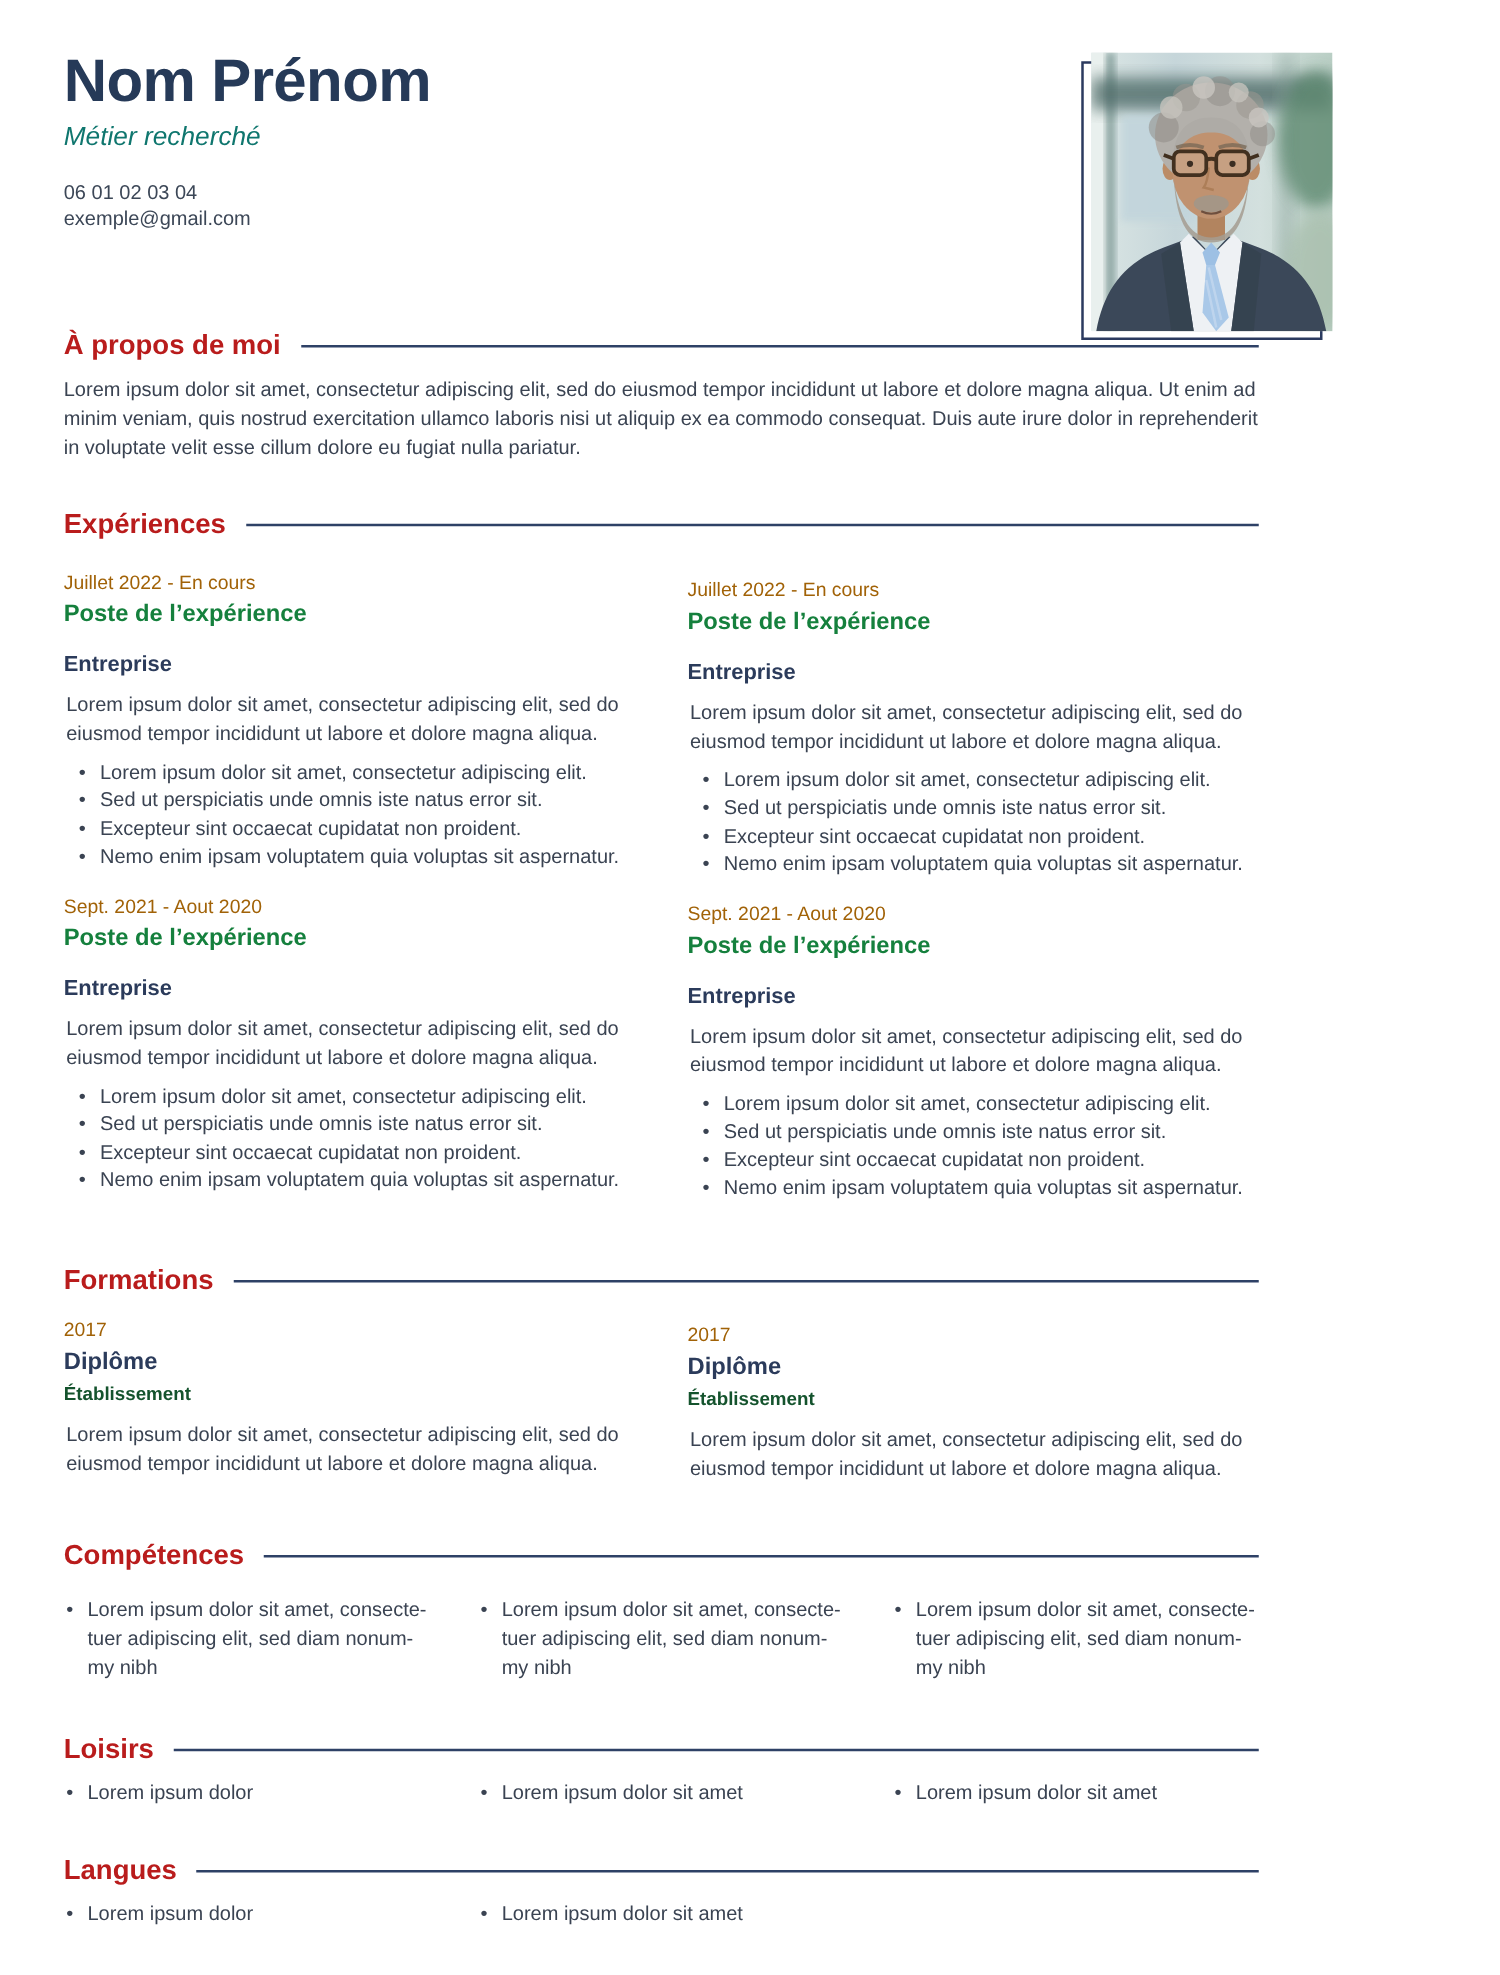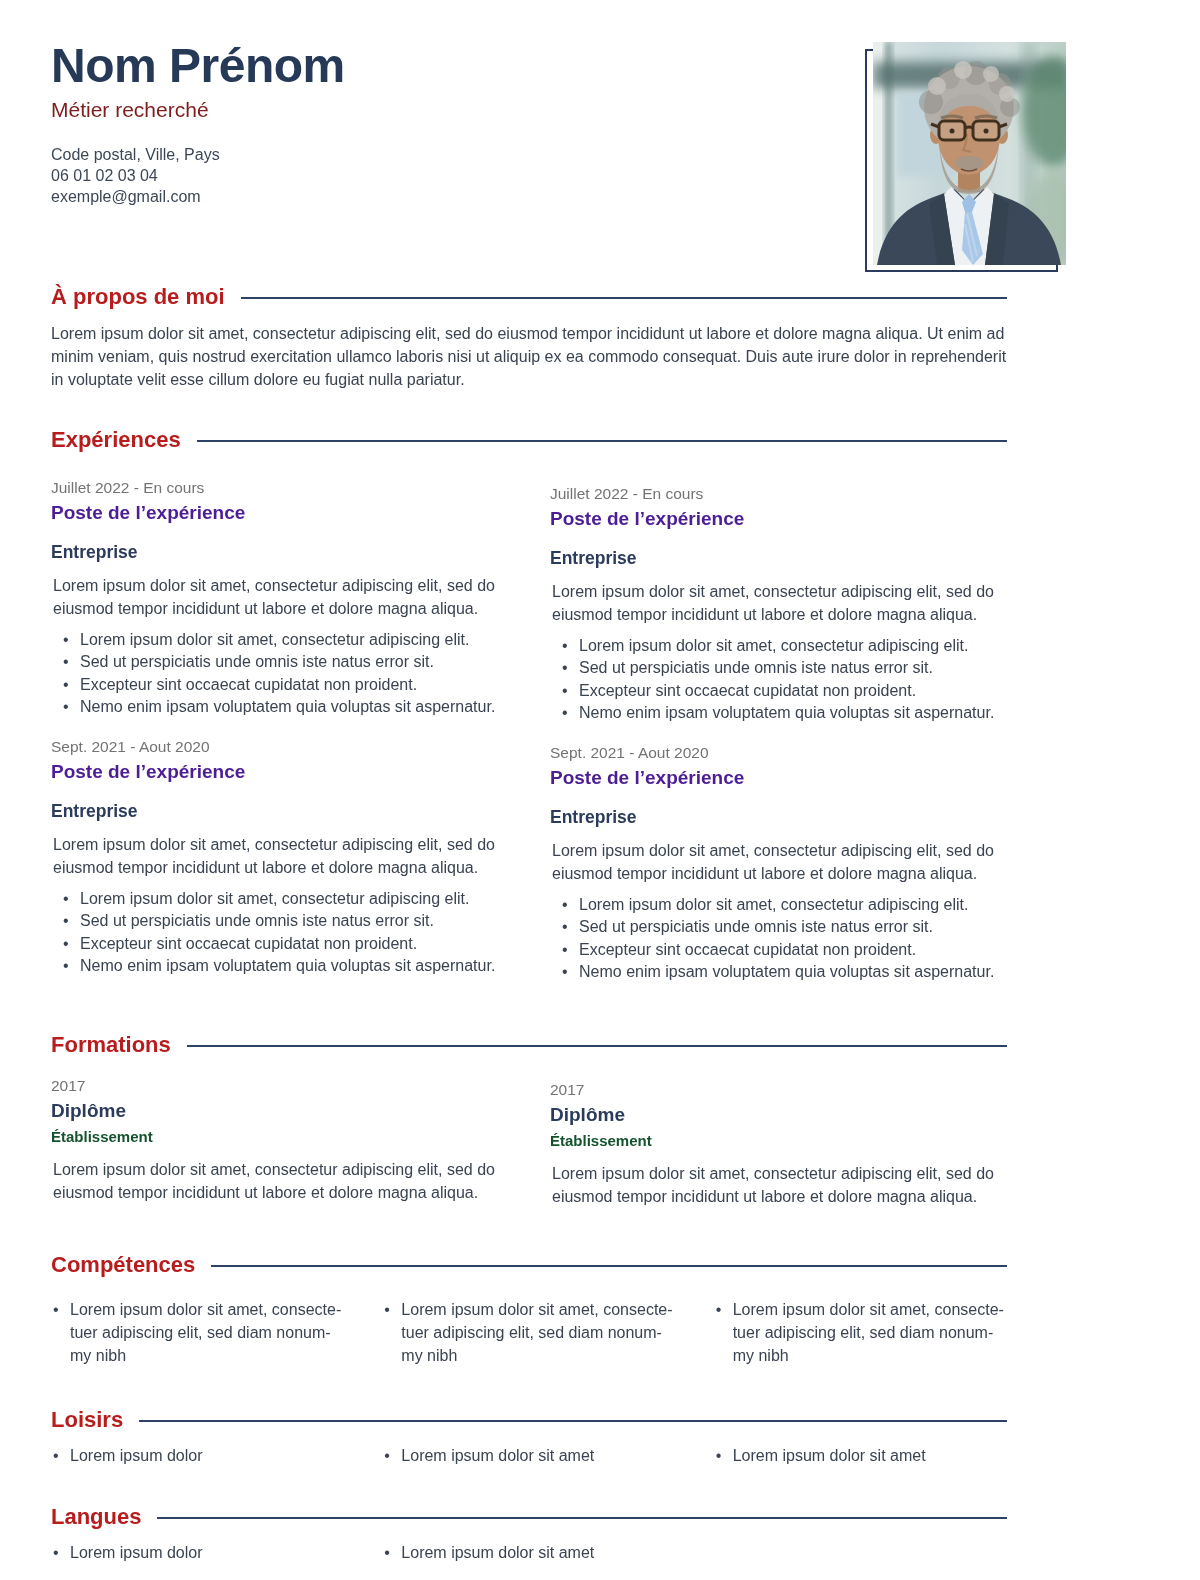--- a/index.html
+++ b/index.html
@@ -21,21 +21,22 @@
     font-size:48px;
     line-height:1.1;
     font-weight:700;
     letter-spacing:-0.5px;
     color:#263a58;
   }
   .subtitle{
     margin-top:5px;
     font-size:21px;
     font-weight:400;
-    color:#7f1d1d;
+    color:#0f766e;
+    font-style:italic;
   }
   .contact{margin-top:22px;font-size:16px;line-height:21px;color:#3c4757;}
 
   
   .photo-wrap{position:absolute;top:42px;left:873px;width:193px;height:223px;}
   .photo-frame{
     position:absolute;left:-8px;top:7px;width:193px;height:223px;
     border:2px solid #2b3a5f;box-sizing:border-box;
   }
   .photo{position:absolute;left:0;top:0;width:193px;height:223px;display:block;}
@@ -51,22 +52,22 @@
   .sec-about{margin-top:77px;}
   .sec-about p{margin-top:12px;font-size:16px;line-height:23px;}
 
   .sec-xp{margin-top:36px;}
   .cols2{display:flex;gap:42px;margin-top:25px;}
   .cols2 .col{flex:1;min-width:0;}
   .col.offset6{margin-top:6px;}
   .col.offset4{margin-top:4px;}
 
   .xp-entry + .xp-entry{margin-top:18px;}
-  .date{font-size:15.5px;color:#737373;line-height:20px;}
-  .xp-pos{margin-top:3px;font-size:19px;font-weight:700;color:#4c1d95;line-height:24px;}
+  .date{font-size:15.5px;color:#a16207;line-height:20px;}
+  .xp-pos{margin-top:3px;font-size:19px;font-weight:700;color:#15803d;line-height:24px;}
   .xp-comp{margin-top:16px;font-size:17.5px;font-weight:700;color:#2b3b5b;line-height:23px;}
   .xp-entry p,.edu-entry p{margin-top:10px;font-size:16px;line-height:23px;padding-left:2px;}
 
   ul.dots{list-style:none;margin-top:9px;margin-left:12px;}
   ul.dots li{
     position:relative;padding-left:17px;
     font-size:16px;line-height:22.5px;color:#3a4352;
   }
   ul.dots li::before{content:"•";position:absolute;left:0;top:0;color:#3a4352;}
 
@@ -87,21 +88,20 @@
 </head>
 <body>
 
 <div class="page">
   <div class="content">
 
     <header>
       <h1 class="name">Nom Prénom</h1>
       <div class="subtitle">Métier recherché</div>
       <div class="contact">
-        <div>Code postal, Ville, Pays</div>
         <div>06 01 02 03 04</div>
         <div>exemple@gmail.com</div>
       </div>
     </header>
 
     <section class="sec-about">
       <div class="sec-head">
         <h2>À propos de moi</h2>
         <div class="rule"></div>
       </div>

